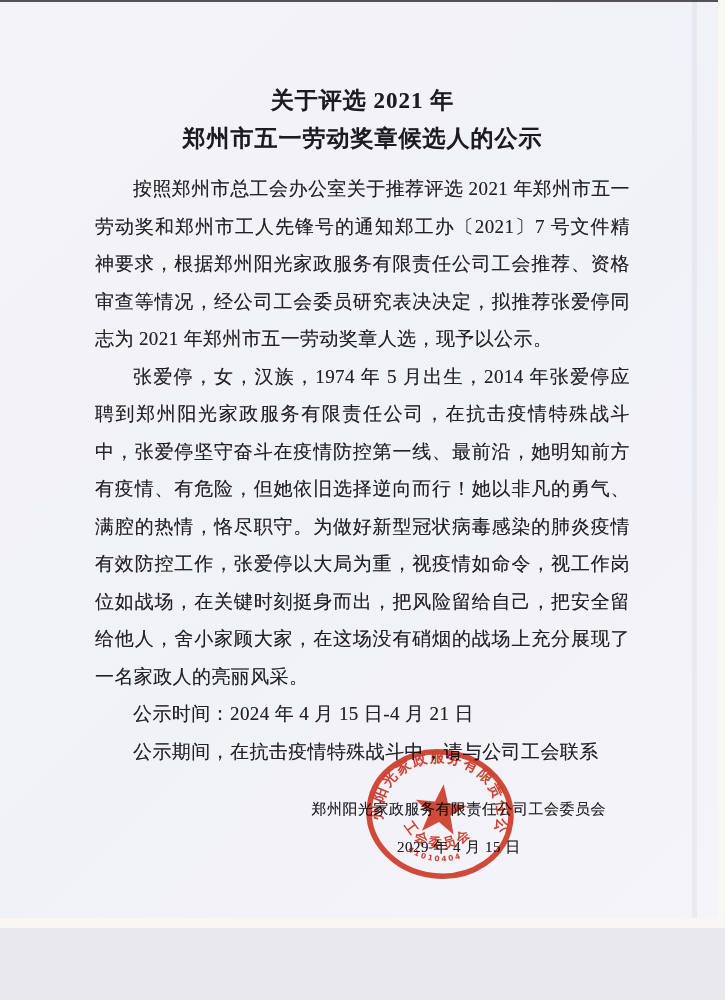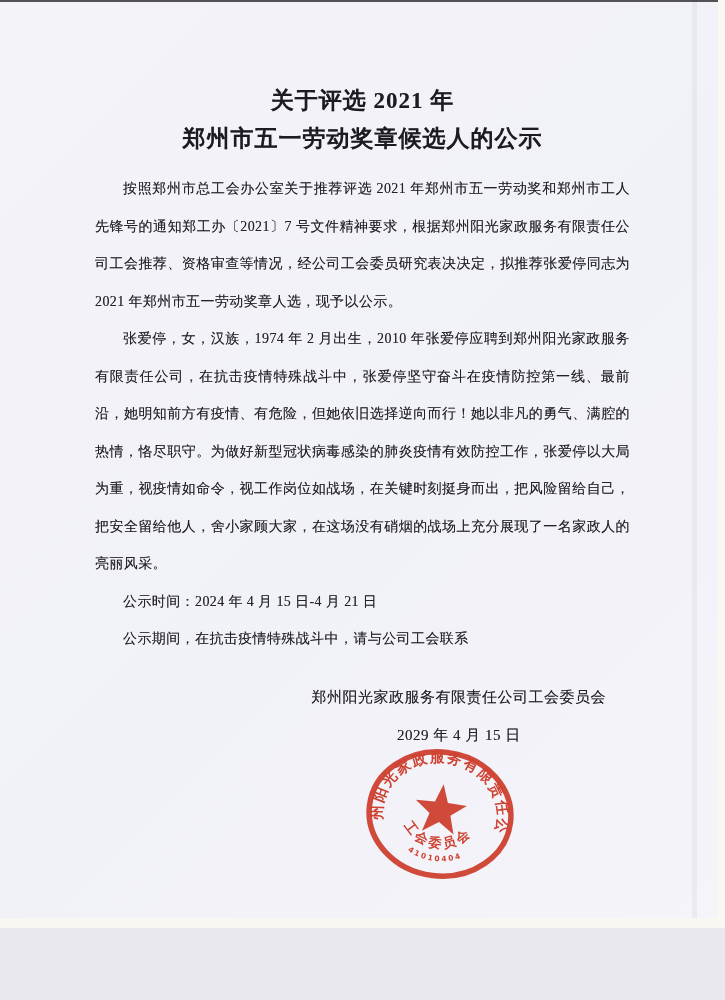--- a/index.html
+++ b/index.html
@@ -41,21 +41,21 @@
     font-size: 23px;
     font-weight: 700;
     line-height: 30px;
     letter-spacing: 1px;
     color: #1c1c20;
   }
   .title.second { margin-top: 8px; }
   .body-text { margin-top: 16px; }
   .para, .info-line {
     margin: 0;
-    font-size: 14px;
+    font-size: 19px;
     line-height: 37.5px;
     letter-spacing: 0.4px;
     text-align: justify;
     text-indent: 2em;
     color: #222226;
   }
   .info-line { text-align: left; }
   .sig-block {
     width: max-content;
     margin: 20px 24px 0 auto;
@@ -87,21 +87,21 @@
   <div class="scan-shadow-right"></div>
   <div class="edge-right"></div>
   <div class="edge-bottom"></div>
 
   <div class="doc">
     <div class="title">关于评选 2021 年</div>
     <div class="title second">郑州市五一劳动奖章候选人的公示</div>
 
     <div class="body-text">
       <p class="para">按照郑州市总工会办公室关于推荐评选 2021 年郑州市五一劳动奖和郑州市工人先锋号的通知郑工办〔2021〕7 号文件精神要求，根据郑州阳光家政服务有限责任公司工会推荐、资格审查等情况，经公司工会委员研究表决决定，拟推荐张爱停同志为 2021 年郑州市五一劳动奖章人选，现予以公示。</p>
-      <p class="para">张爱停，女，汉族，1974 年 2 月出生，2010 年张爱停应聘到郑州阳光家政服务有限责任公司，在抗击疫情特殊战斗中，张爱停坚守奋斗在疫情防控第一线、最前沿，她明知前方有疫情、有危险，但她依旧选择逆向而行！她以非凡的勇气、满腔的热情，恪尽职守。为做好新型冠状病毒感染的肺炎疫情有效防控工作，张爱停以大局为重，视疫情如命令，视工作岗位如战场，在关键时刻挺身而出，把风险留给自己，把安全留给他人，舍小家顾大家，在这场没有硝烟的战场上充分展现了一名家政人的亮丽风采。</p>
+      <p class="para">张爱停，女，汉族，1974 年 5 月出生，2014 年张爱停应聘到郑州阳光家政服务有限责任公司，在抗击疫情特殊战斗中，张爱停坚守奋斗在疫情防控第一线、最前沿，她明知前方有疫情、有危险，但她依旧选择逆向而行！她以非凡的勇气、满腔的热情，恪尽职守。为做好新型冠状病毒感染的肺炎疫情有效防控工作，张爱停以大局为重，视疫情如命令，视工作岗位如战场，在关键时刻挺身而出，把风险留给自己，把安全留给他人，舍小家顾大家，在这场没有硝烟的战场上充分展现了一名家政人的亮丽风采。</p>
       <p class="info-line">公示时间：2024 年 4 月 15 日-4 月 21 日</p>
       <p class="info-line">公示期间，在抗击疫情特殊战斗中，请与公司工会联系</p>
     </div>
 
     <div class="sig-block">
       <div class="sig-line">郑州阳光家政服务有限责任公司工会委员会</div>
       <div class="date-line">2029 年 4 月 15 日</div>
     </div>
   </div>
 

